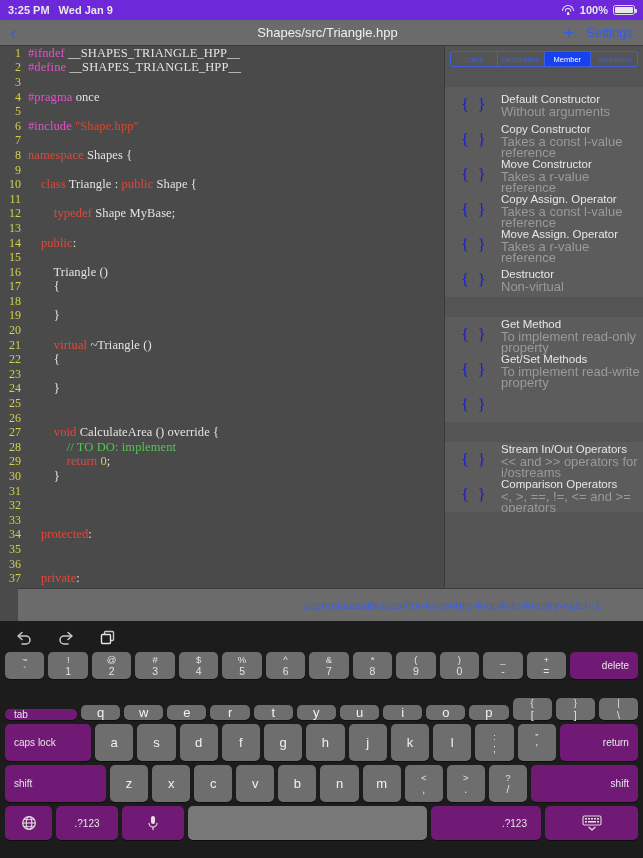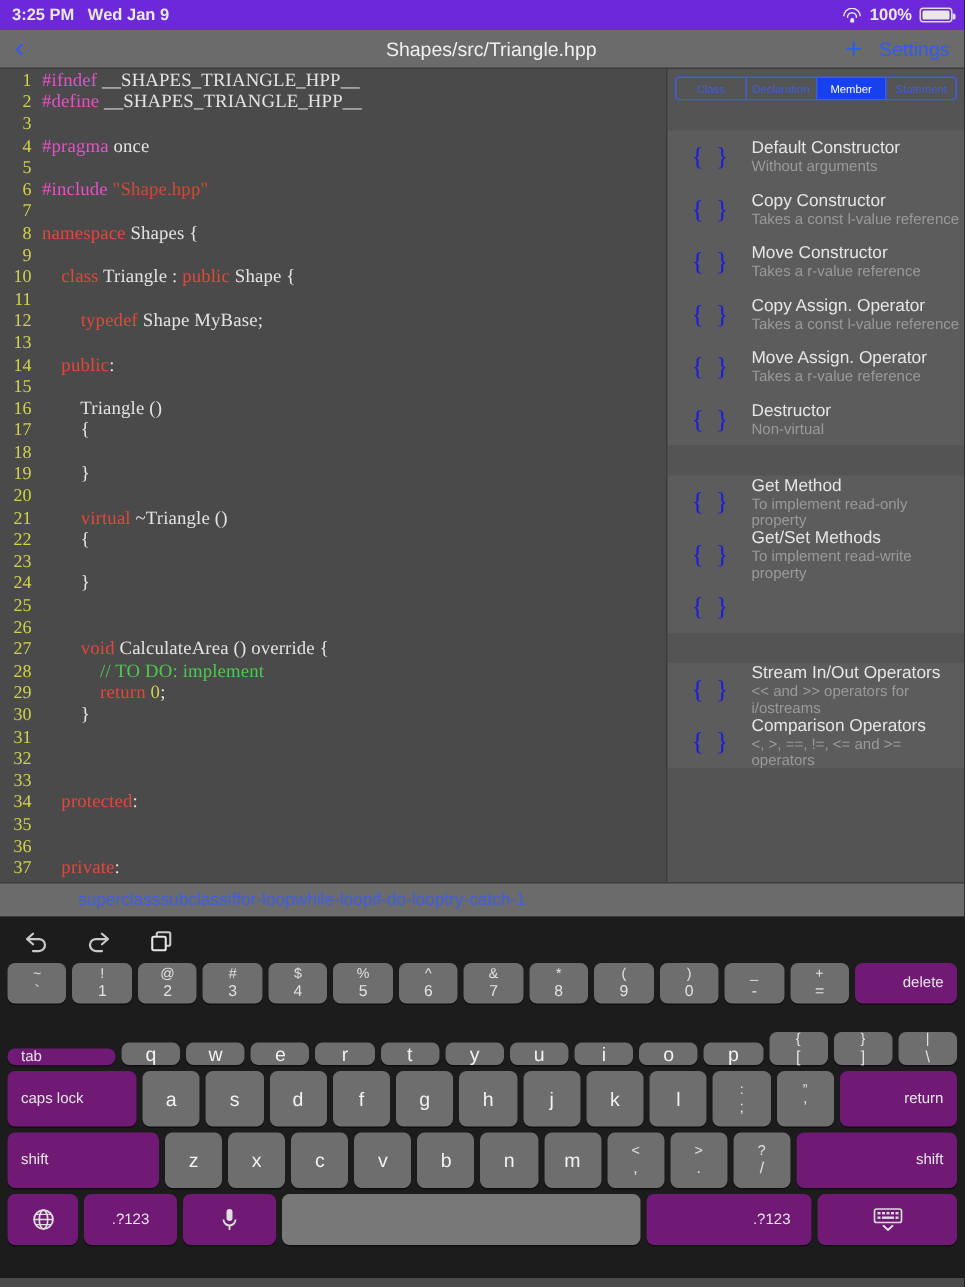--- a/index.html
+++ b/index.html
@@ -90,28 +90,29 @@
   .list-group { background: #5c5c5c; }
   .list-item {
     display: flex; align-items: center; height: 35px; padding-left: 16px; cursor: pointer;
   }
   .braces {
     color: #1a1ae0; font-size: 17px; font-family: "Liberation Serif", serif;
     width: 40px; flex: 0 0 40px; letter-spacing: 2px; font-weight: 500;
   }
   .li-text { display: flex; flex-direction: column; justify-content: space-between; }
   .li-title { color: #e6e6e6; font-size: 11.5px; line-height: 14px; }
-  .li-sub { color: #9a9a9a; font-size: 10px; line-height: 11px; }
+  .li-sub { color: #9a9a9a; font-size: 13px; line-height: 11px; }
   .panel-fill { flex: 1; background: #545454; }
 
   
   .shortcuts {
-    height: 23px; background: #6b6b6b; display: flex; align-items: center;
-    justify-content: flex-start; padding: 0 42px 0 52px;
+    height: 33px; background: #6b6b6b; display: flex; align-items: center;
+    justify-content: flex-end; padding: 0 42px 0 52px;
     border-top: 1px solid #3c3c3c;
+    margin-left: 18px;
   }
   .sc { color: #3f5fe0; font-size: 11.5px; cursor: pointer; white-space: nowrap; }
 
   
   .kb { background: #1c1c1c; height: 241px; padding: 3px 2px 4px 2px; }
   .kb-tools { height: 28px; display: flex; align-items: center; padding-left: 12px; gap: 22px; }
   .kb-tool { width: 20px; height: 20px; cursor: pointer; position: relative;
     display: flex; align-items: center; justify-content: center; }
   .kb-tool svg { display: block; }
 

